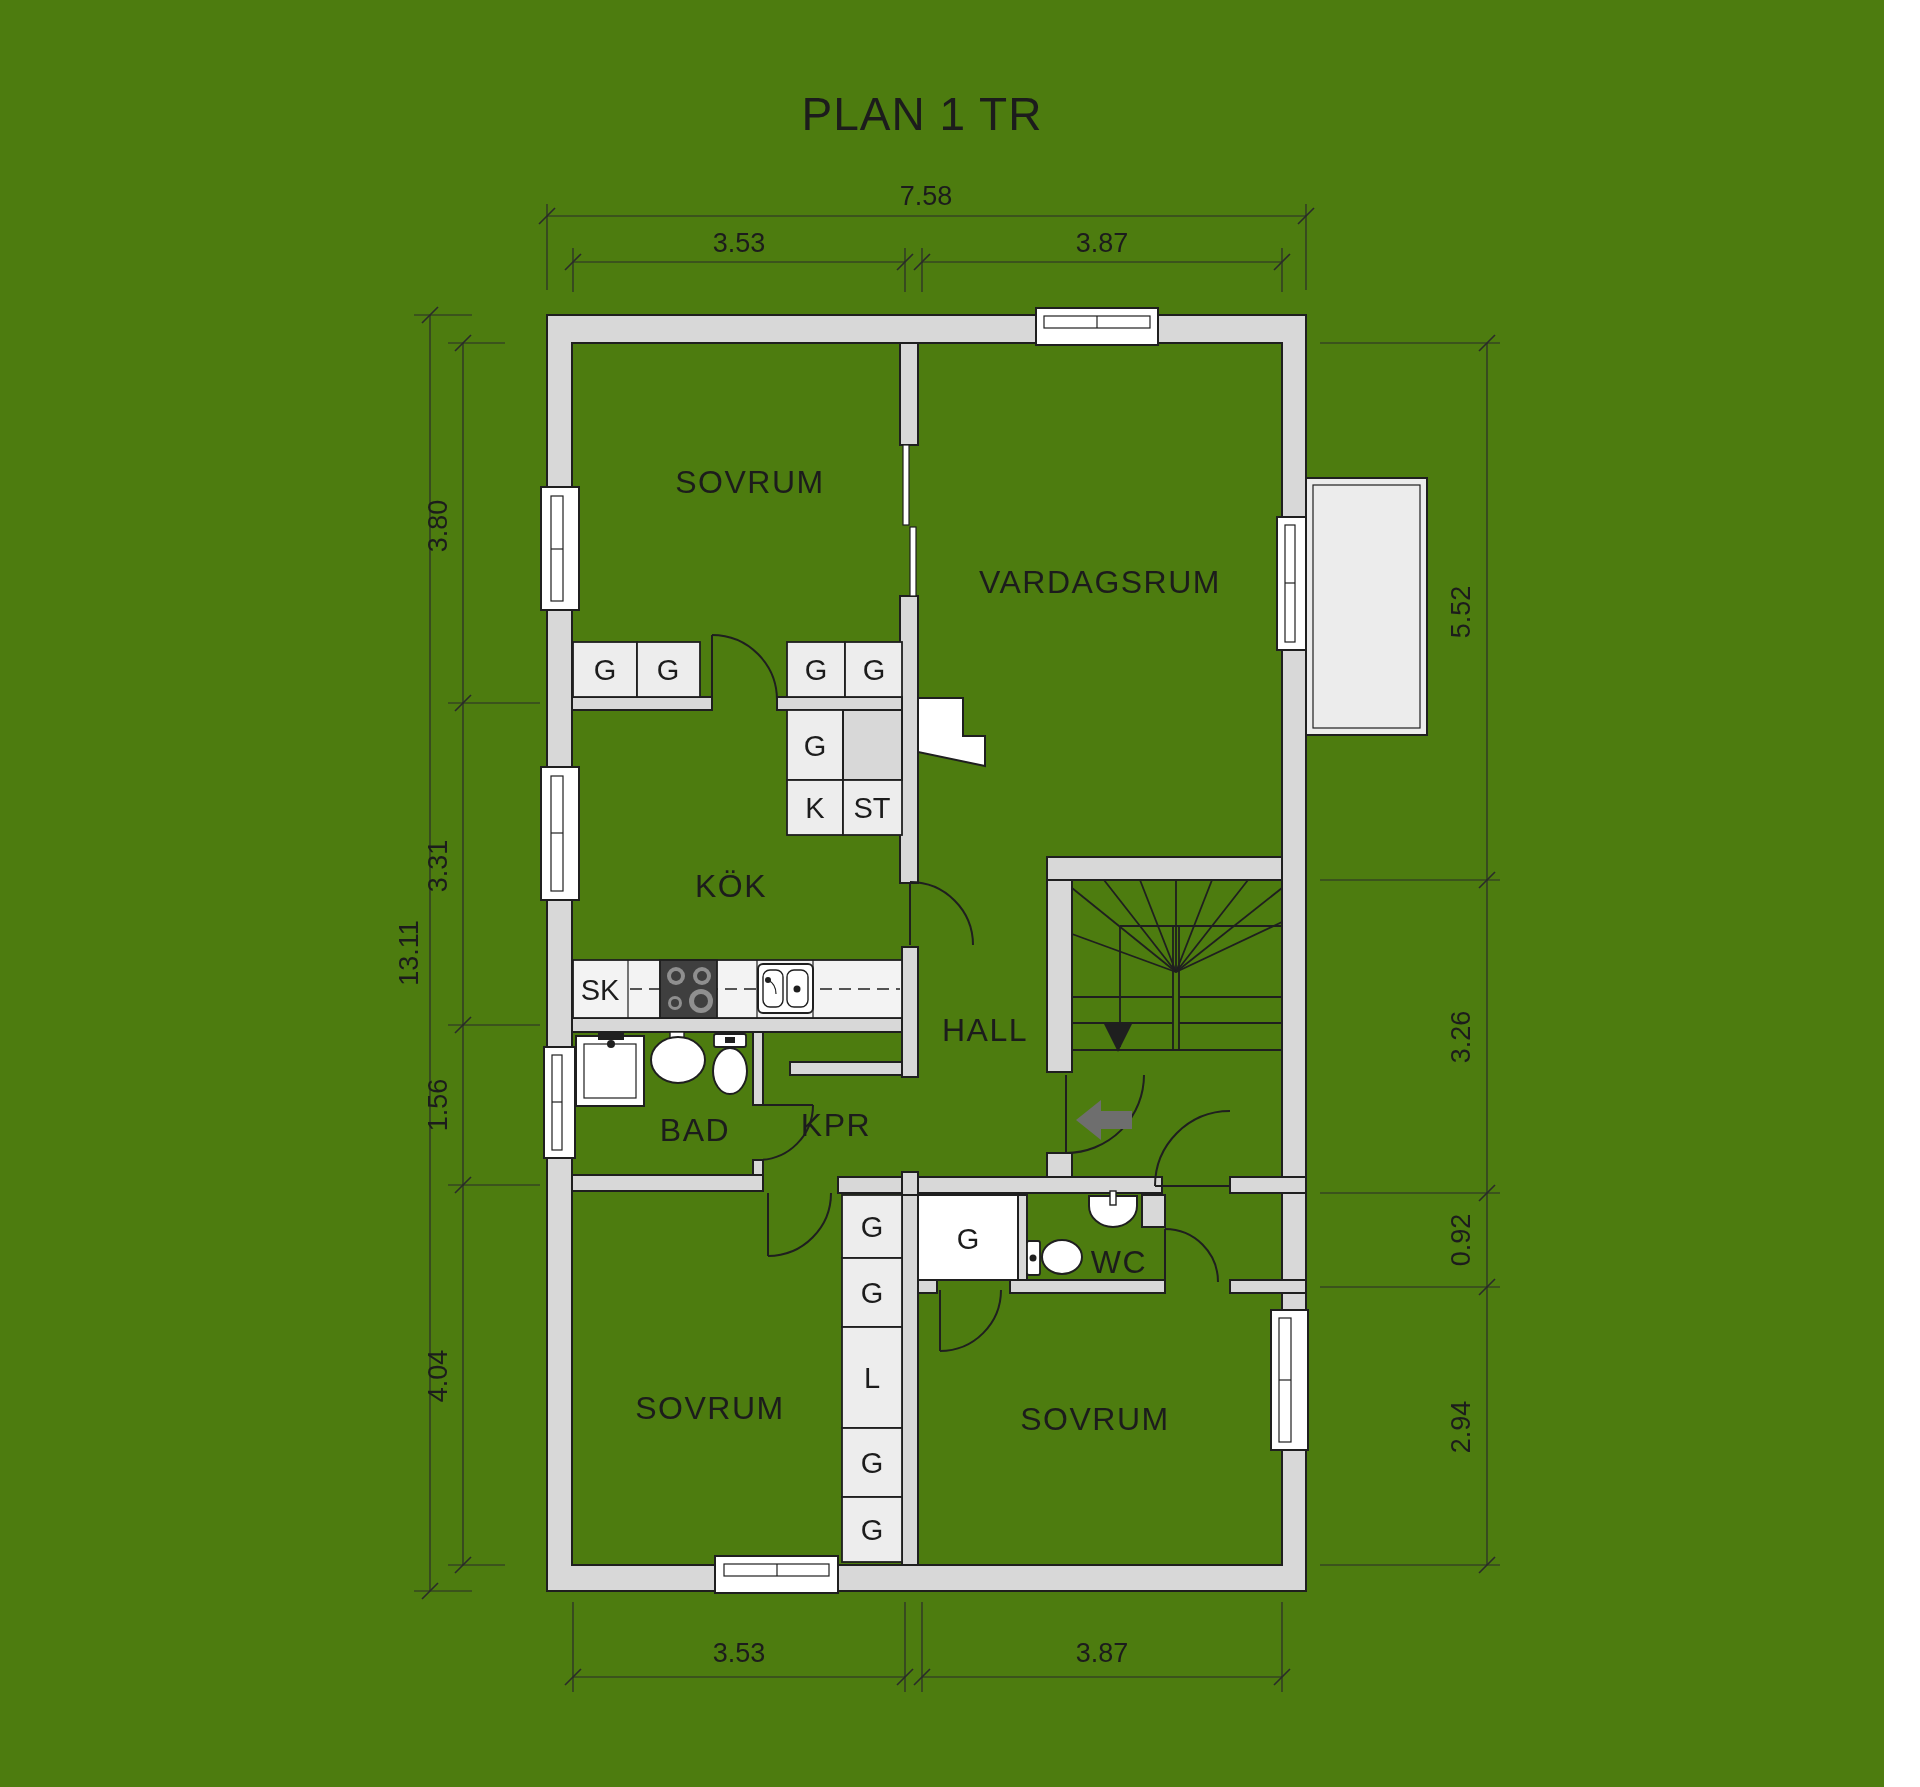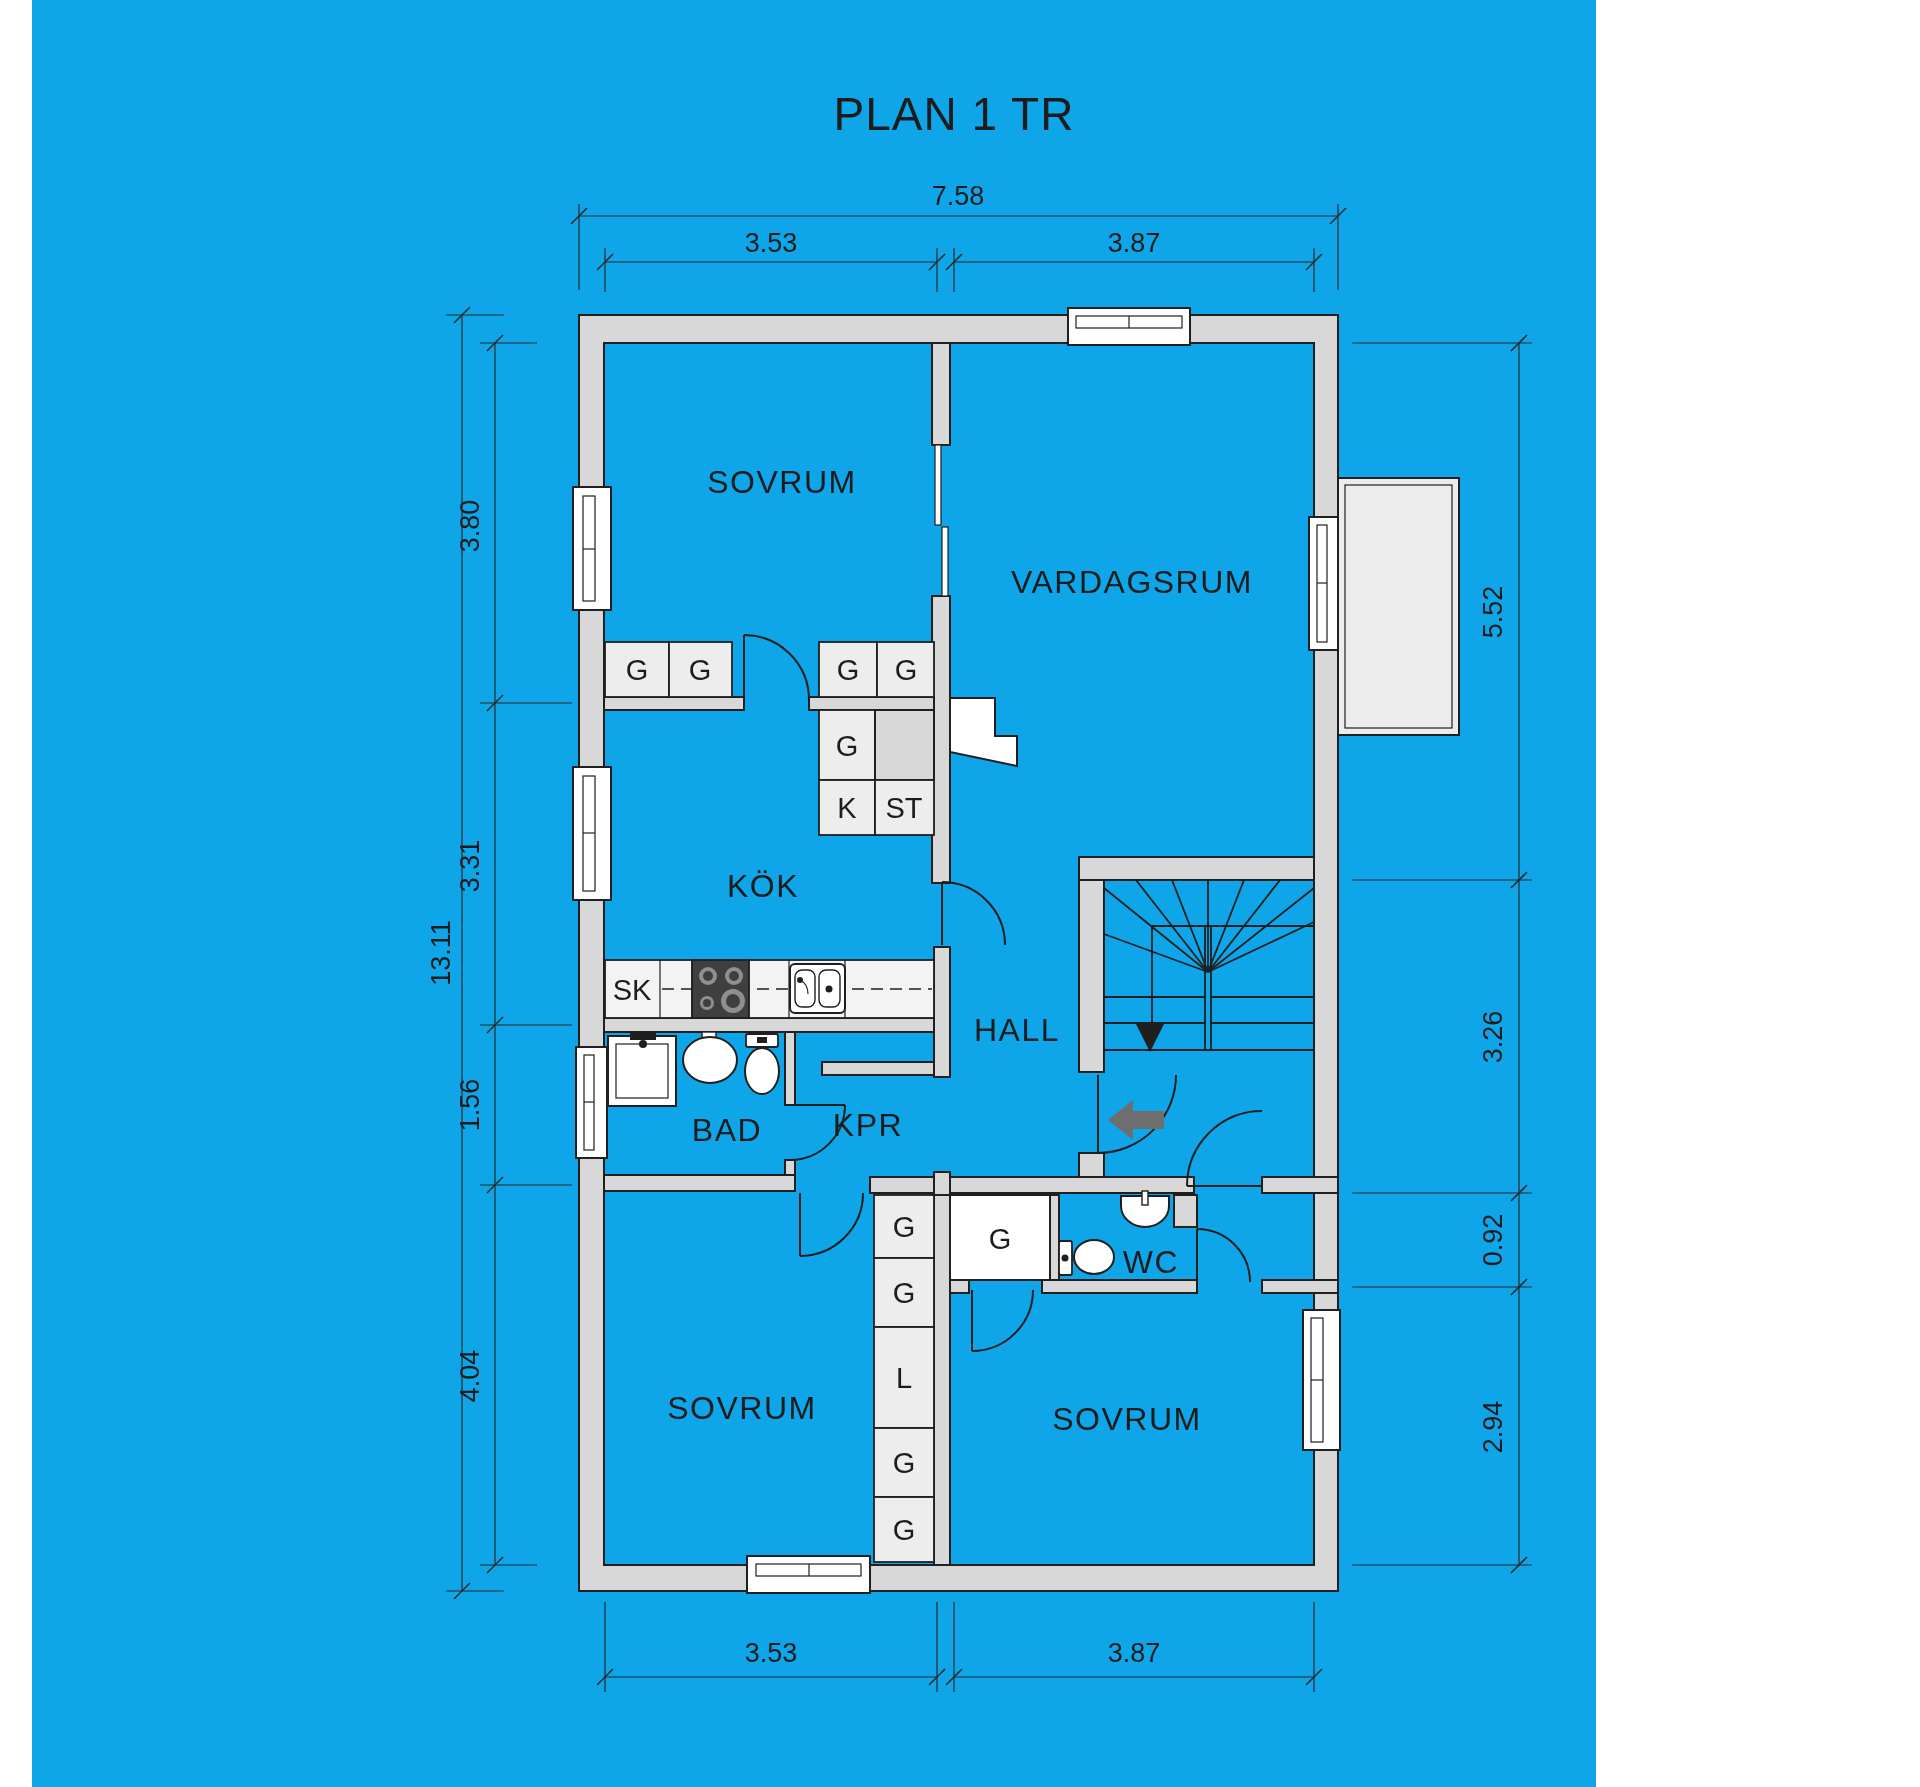--- a/index.html
+++ b/index.html
@@ -1,16 +1,16 @@
 <!DOCTYPE html>
 <html style="--wall: #d8d8d8; --closet: #ededed; --counter: #f3f3f3; --balcony: #ececec; --line: #1f1f1f; --dim: #2a2a2a; --text: #1c1c1c; --stove: #3f3f3f; --burner: #8f8f8f; --arrow: #6e6e6e;"><head>
 <meta charset="utf-8">
 <style>
   html,body{margin:0;padding:0;background:#fff;}
-  .page{position:relative;width:1564px;height:1787px;background:#0ea5e9;overflow:hidden;margin-left:32px;}
+  .page{position:relative;width:1884px;height:1787px;background:#4d7c0f;overflow:hidden;}
   svg{display:block;}
   .wall{fill:var(--wall);stroke:var(--line);stroke-width:2;}
   .whitebox{fill:#fff;stroke:var(--line);stroke-width:2;}
   .closet{fill:var(--closet);stroke:var(--line);stroke-width:1.8;}
   .counter{fill:var(--counter);stroke:var(--line);stroke-width:1.8;}
   .ln{stroke:var(--line);stroke-width:1.8;fill:none;}
   .thin{stroke-width:1.2;}
   .door{stroke:var(--line);stroke-width:2;fill:none;}
   .dim{stroke:var(--dim);stroke-width:1.2;fill:none;}
   .dimtick{stroke:var(--dim);stroke-width:1.6;}

